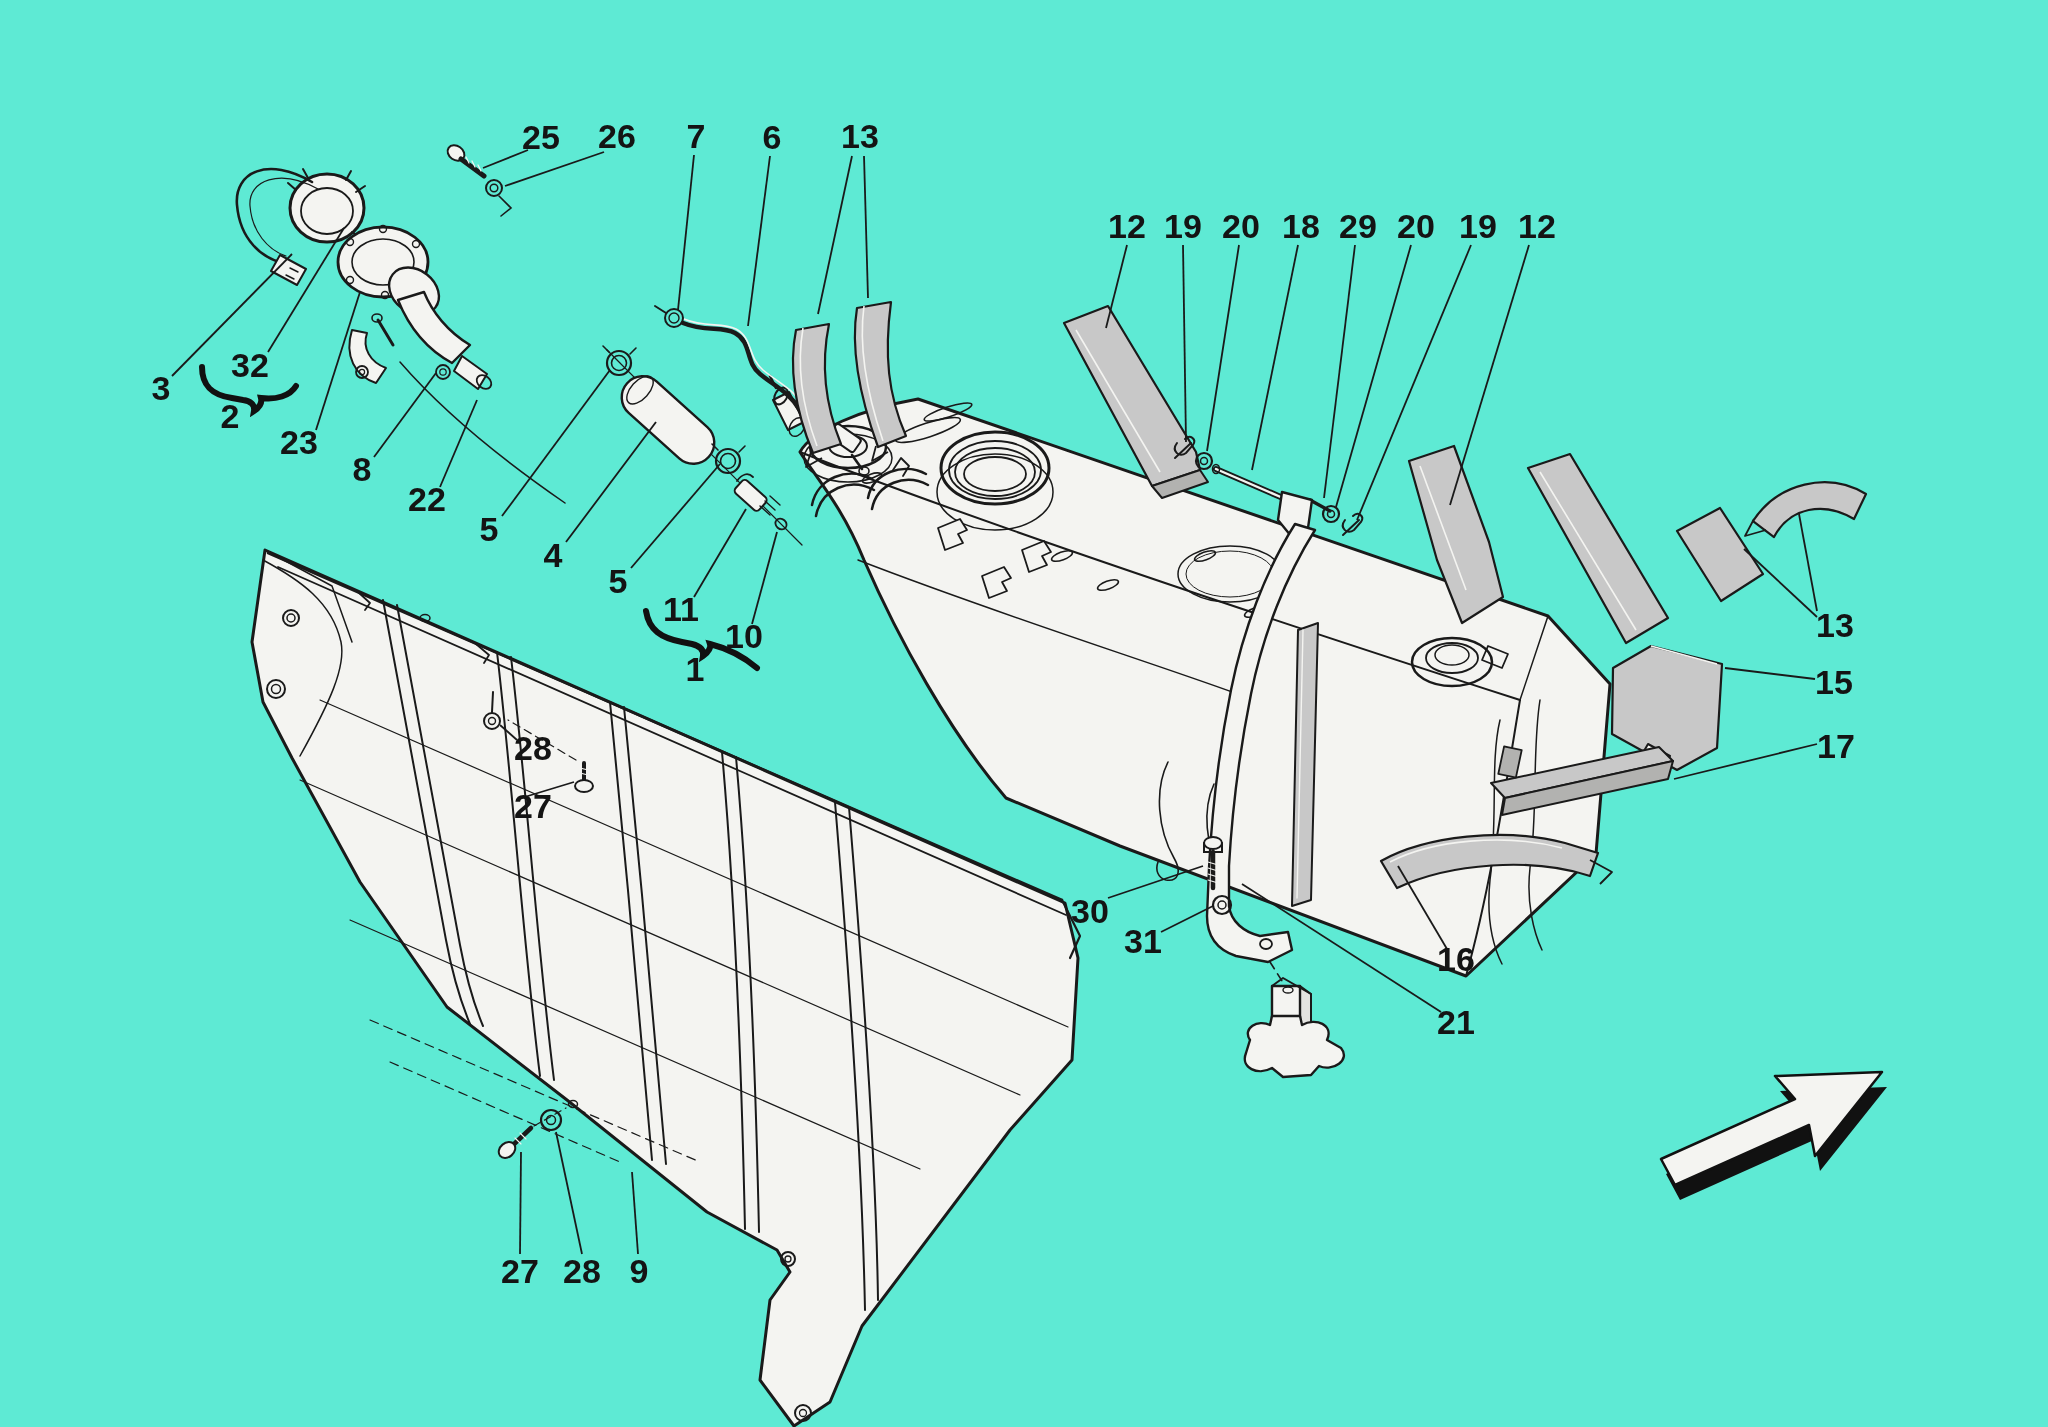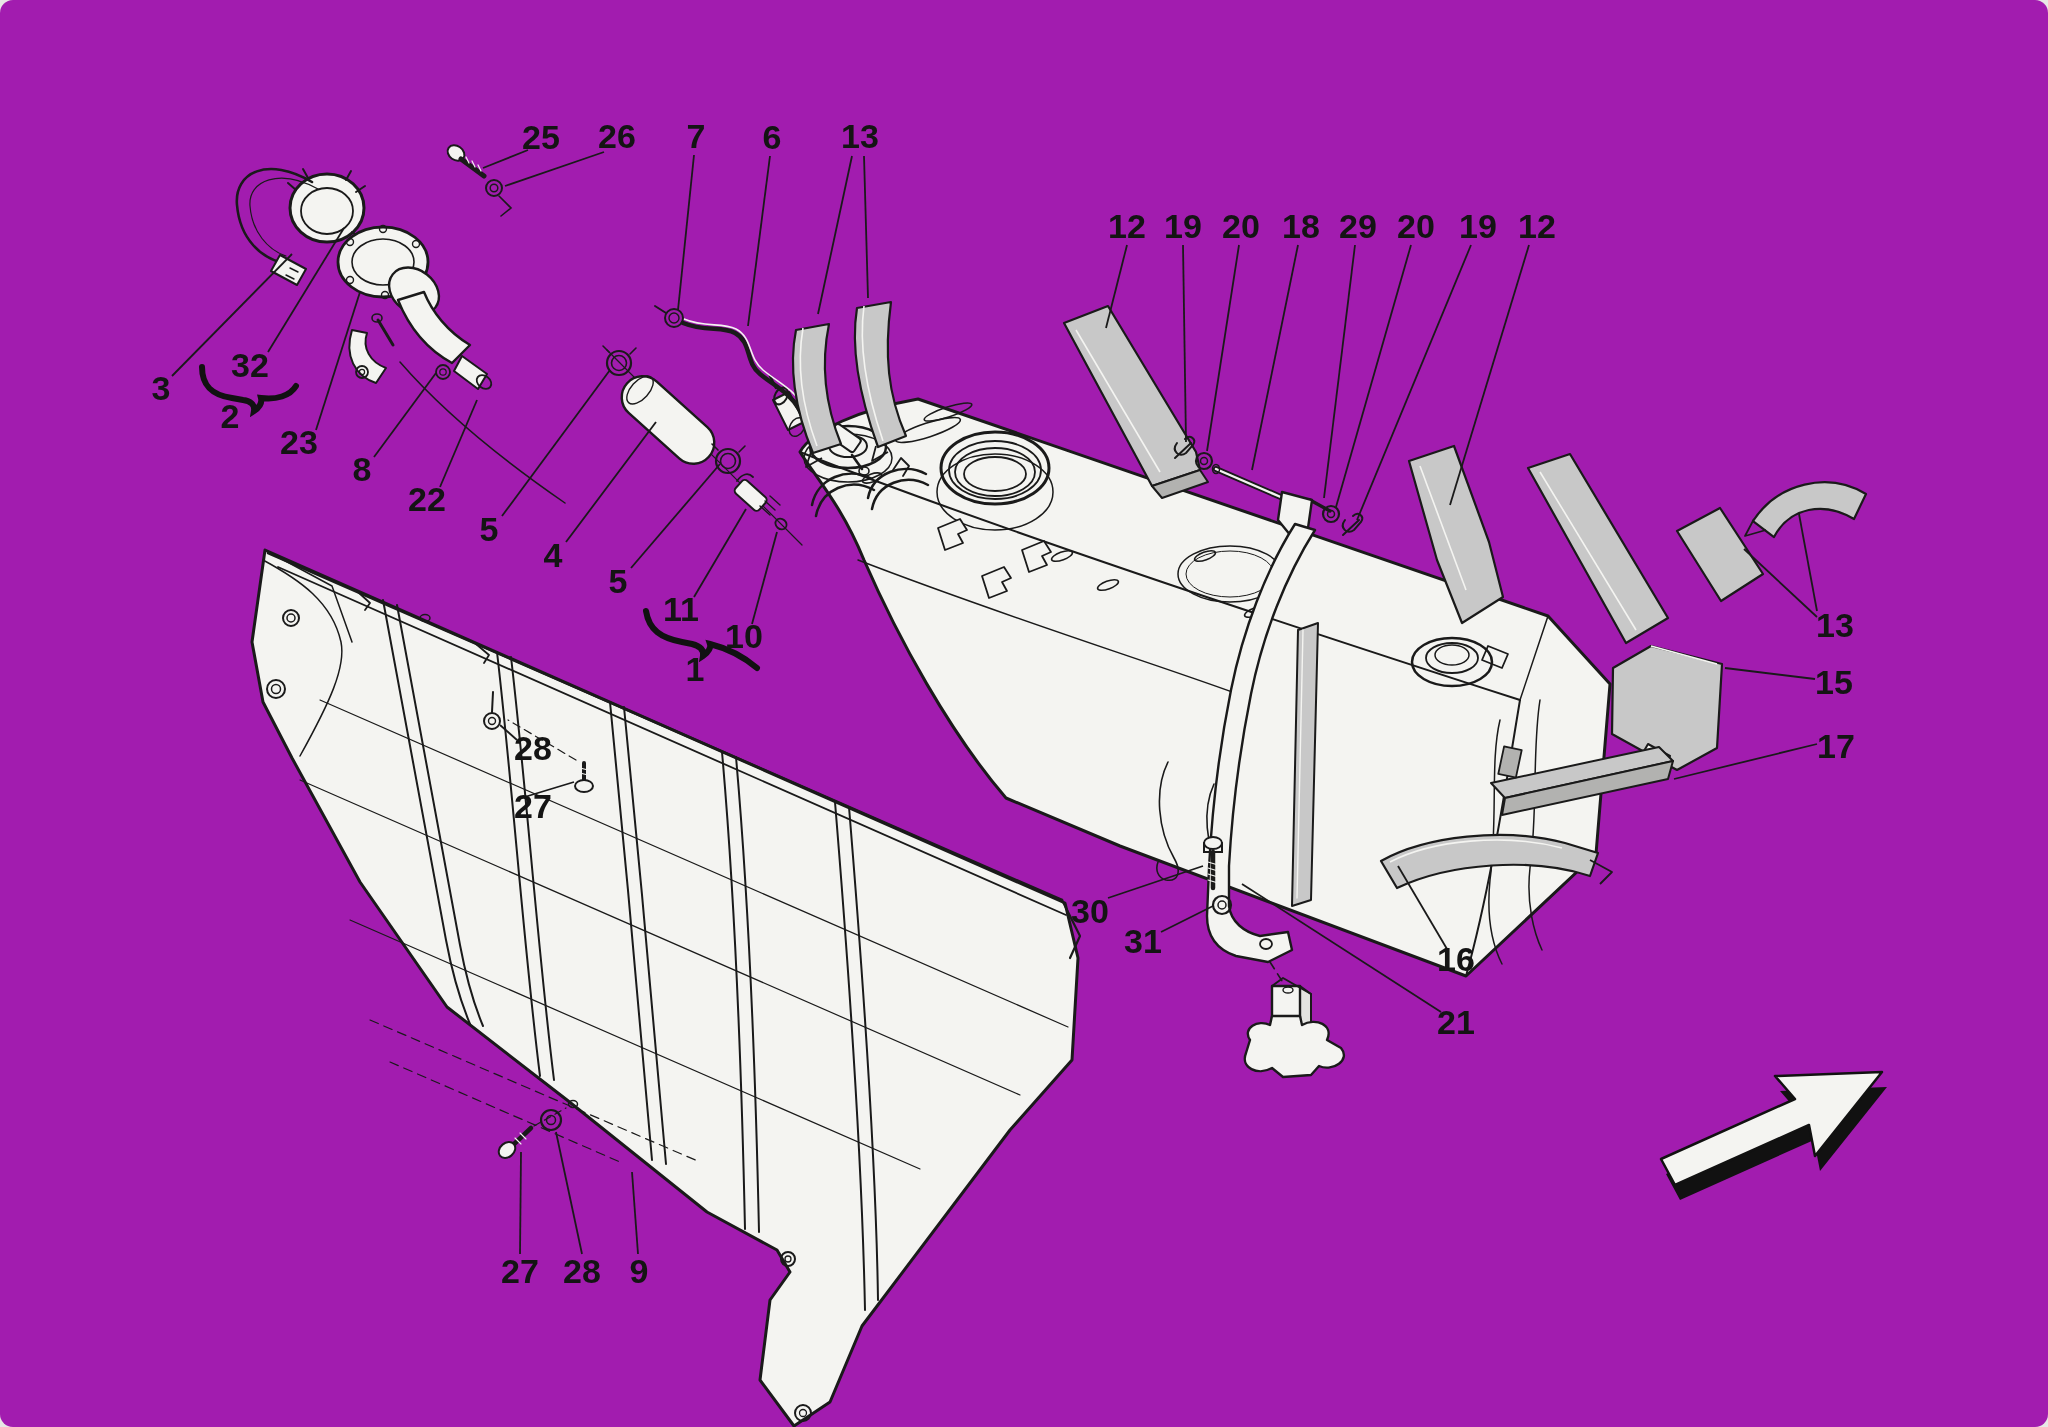--- a/index.html
+++ b/index.html
@@ -1,20 +1,19 @@
 <!DOCTYPE html>
 <html><head>
 <meta charset="utf-8">
 <style>
   html,body{margin:0;padding:0;background:#e8e8e5;}
   .stage{
     position:relative;width:2048px;height:1427px;
-    background:#a21caf;overflow:hidden;
+    background:#5eead4;overflow:hidden;
     font-family:"Liberation Sans",sans-serif;
-    border-radius:13px;
   }
   svg{position:absolute;left:0;top:0;}
   .callout-text{
     font-family:"Liberation Sans",sans-serif;
     font-weight:700;
     fill:#141414;
   }
   .leader{stroke:#1a1a1a;stroke-width:1.8;fill:none;}
   .brace{stroke:#111;stroke-width:6;fill:none;stroke-linecap:round;}
 </style>

